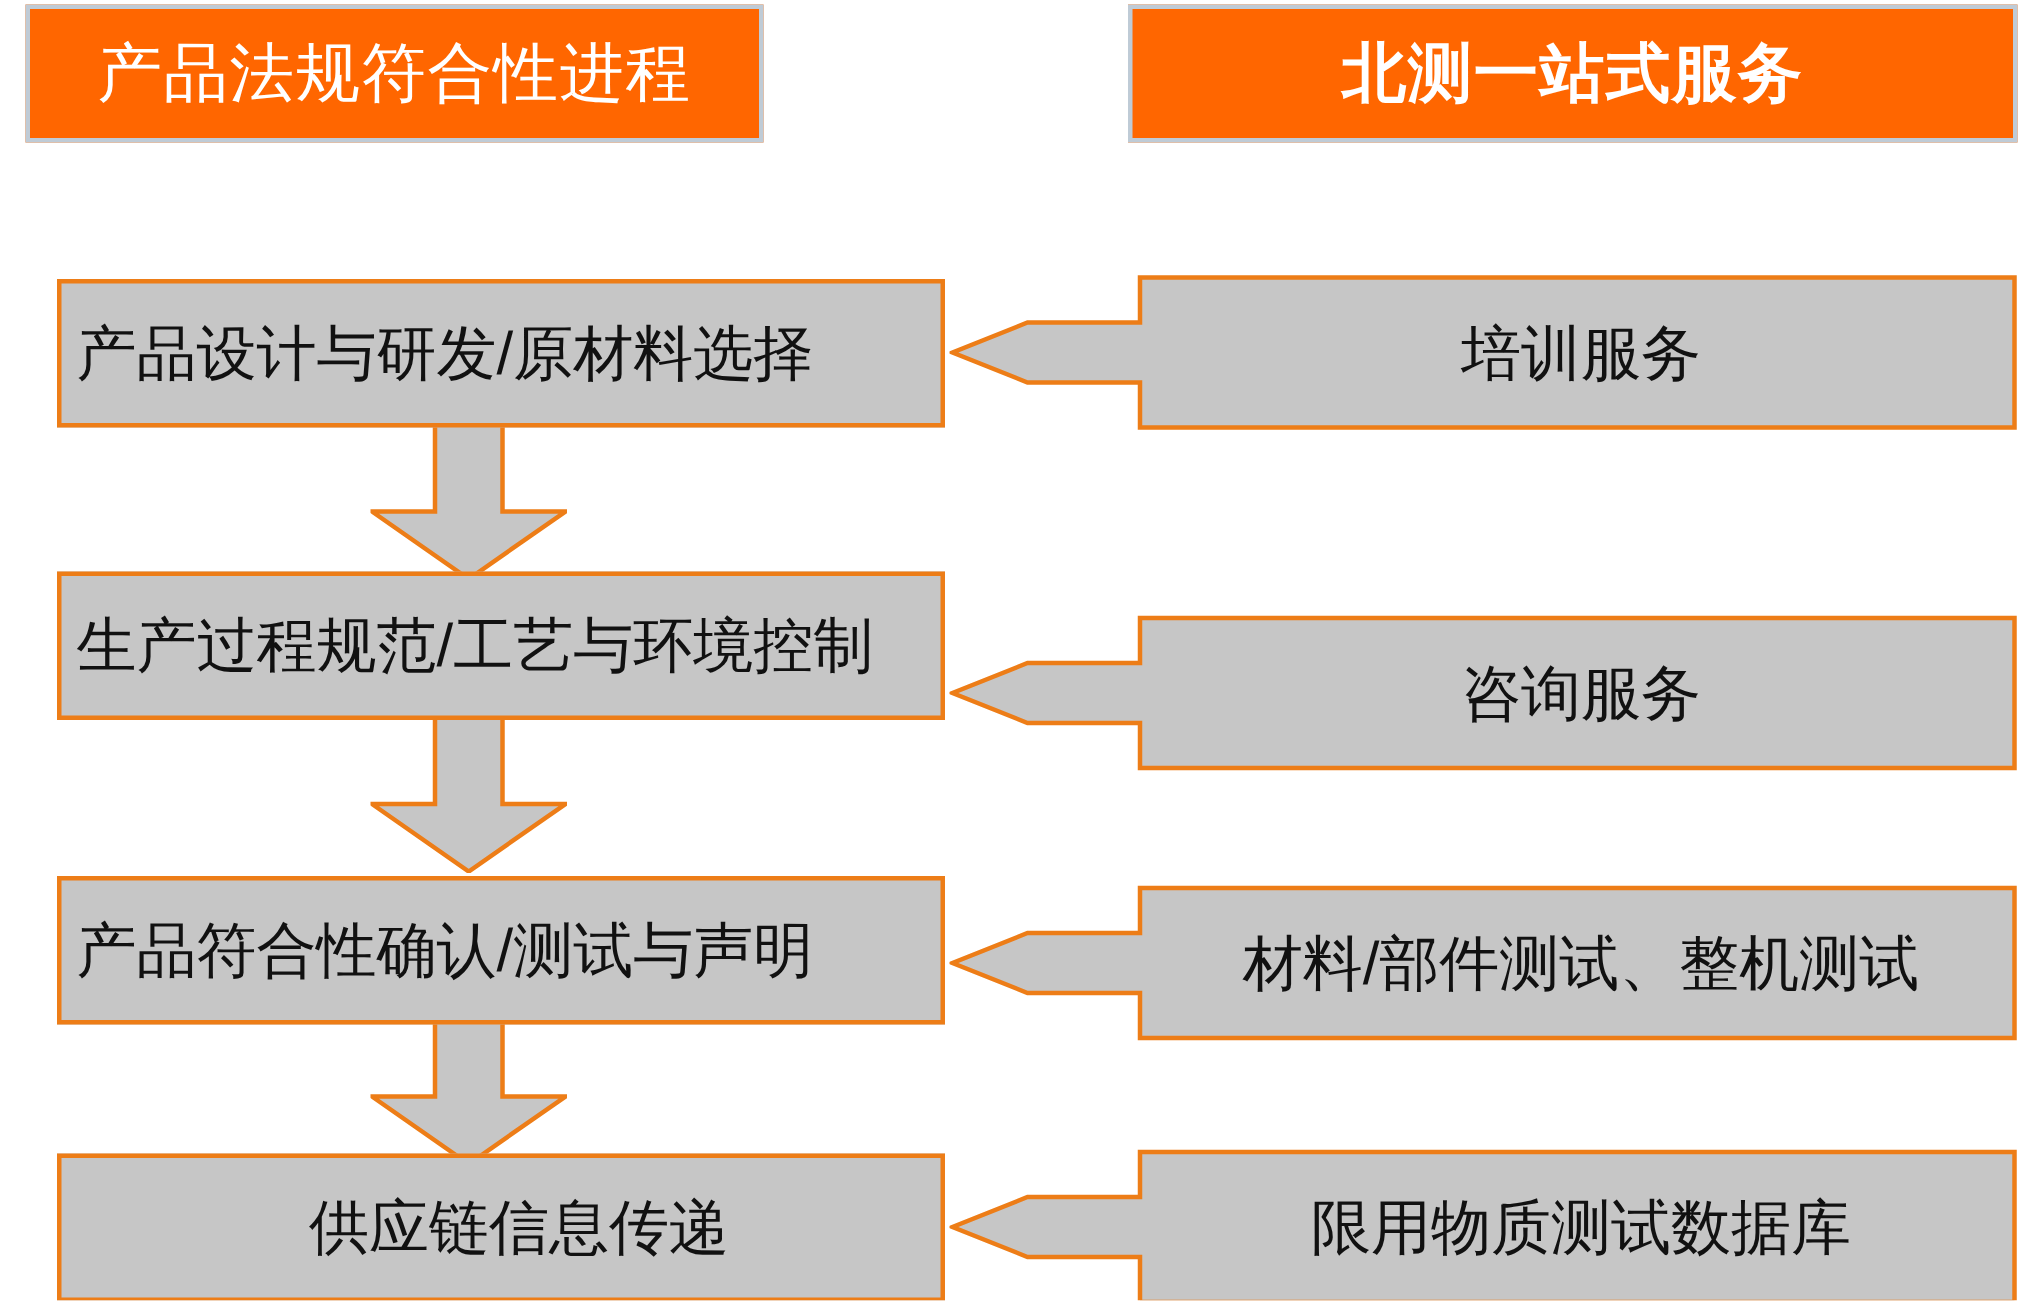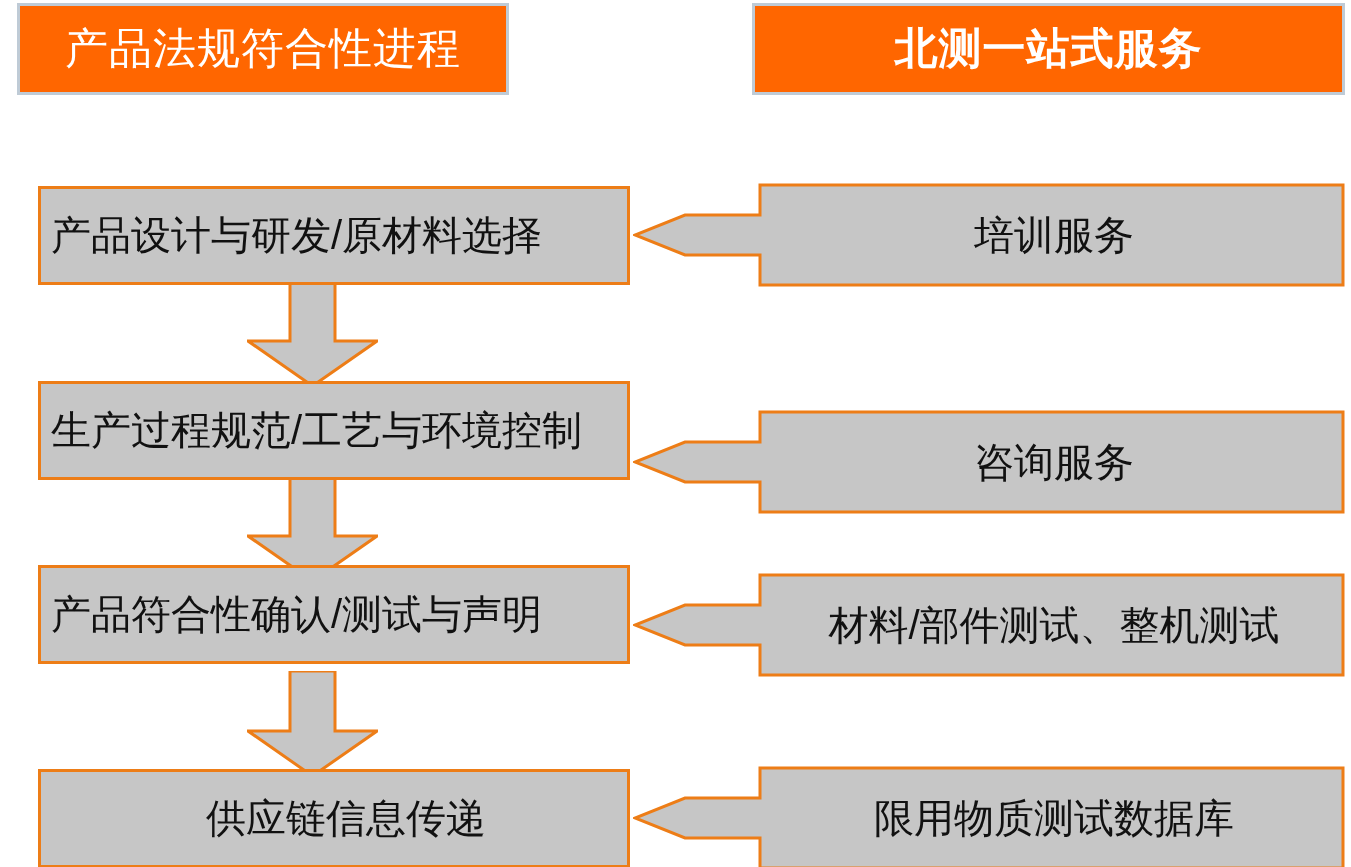--- a/index.html
+++ b/index.html
@@ -69,21 +69,21 @@
     width: 100%;
     padding: 0 10px;
     box-sizing: border-box;
     white-space: nowrap;
   }
   .process-box.align-left  .box-text { text-align: left; }
   .process-box.align-center .box-text { text-align: center; }
 
   #process-box-0 { top: 186px; }
   #process-box-1 { top: 381px; justify-content: center; }
-  #process-box-2 { top: 565px; }
+  #process-box-2 { top: 584px; }
   #process-box-3 { top: 769px; padding-left: 24px; }
 
   
   .down-arrow {
     position: absolute;
     left: 247px;
     width: 131px;
     height: 106px;
     z-index: 1;
   }
@@ -94,21 +94,21 @@
   
   .service-arrow {
     position: absolute;
     left: 633px;
     width: 712px;
     height: 104px;
     z-index: 2;
   }
   #service-arrow-0 { top: 183px; }
   #service-arrow-1 { top: 378px; margin-top: 32px; }
-  #service-arrow-2 { top: 573px; }
+  #service-arrow-2 { top: 590px; }
   #service-arrow-3 { top: 766px; }
 
   .service-arrow svg { display: block; width: 100%; height: 100%; }
 
   .service-arrow .arrow-label {
     position: absolute;
     left: 130px;
     right: 0;
     top: 0;
     bottom: 0;

